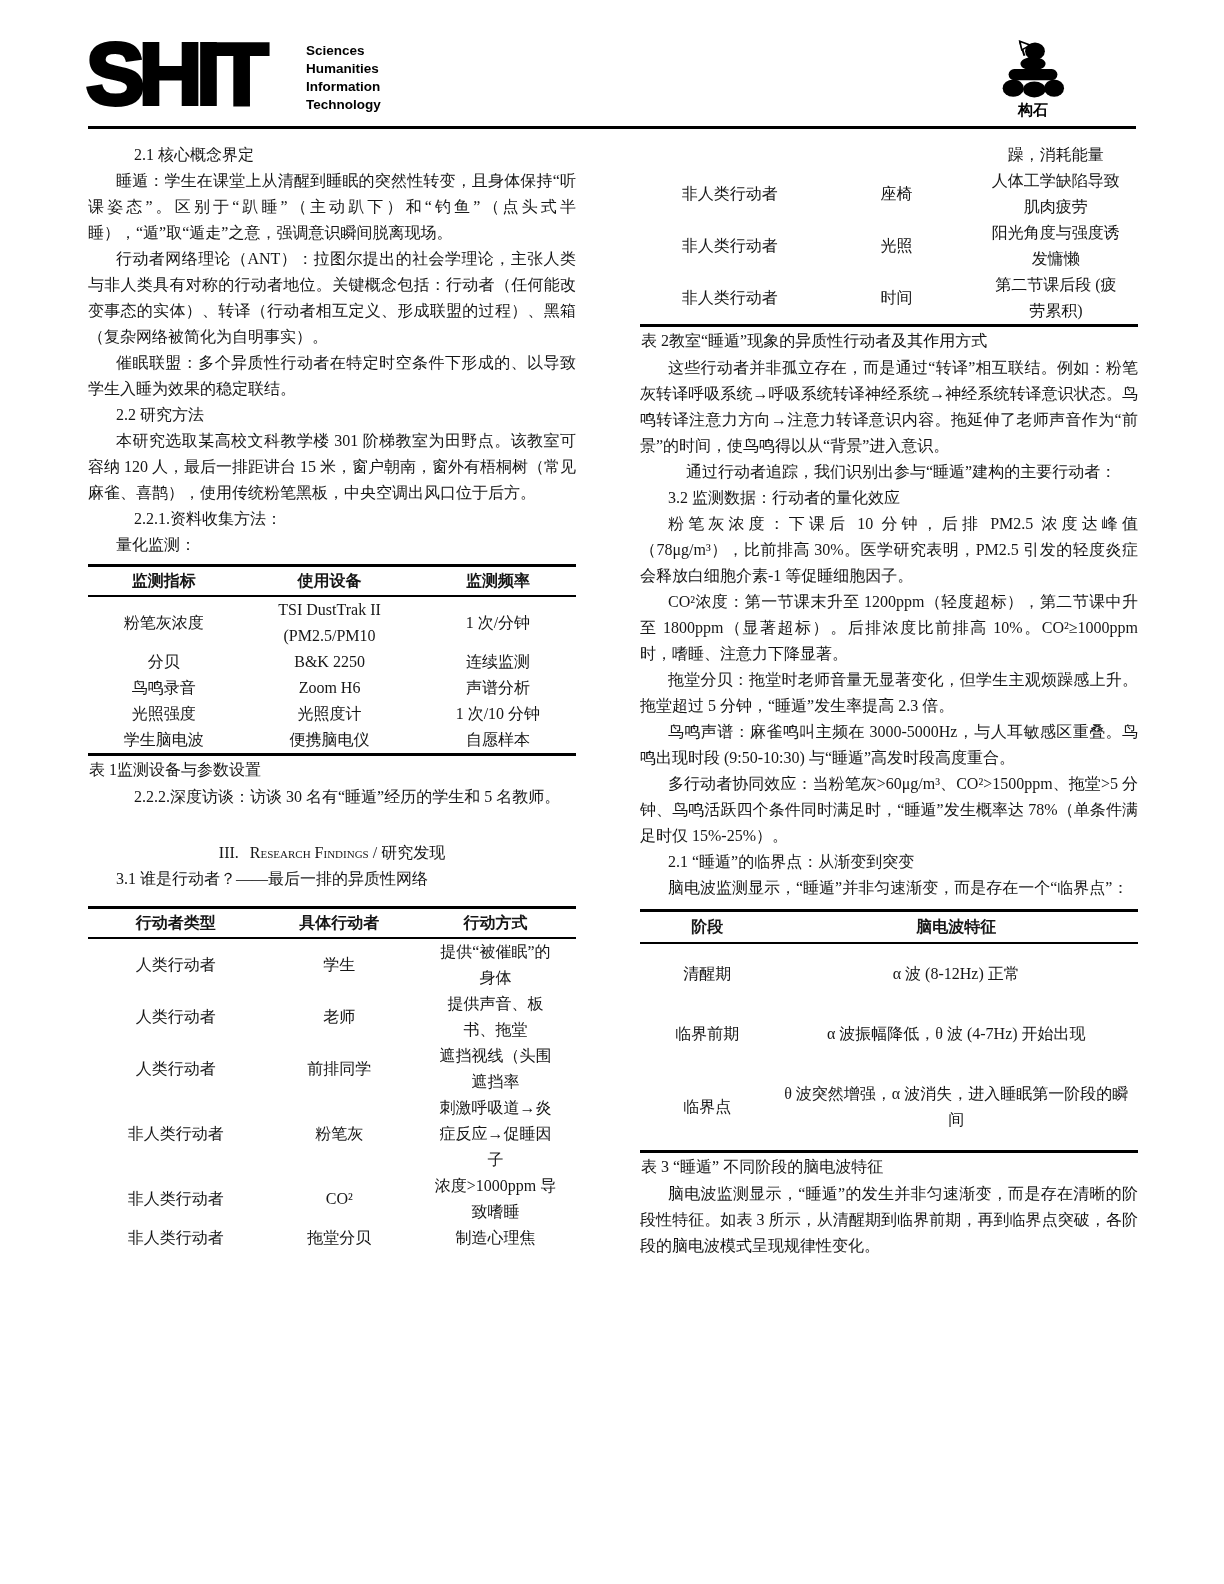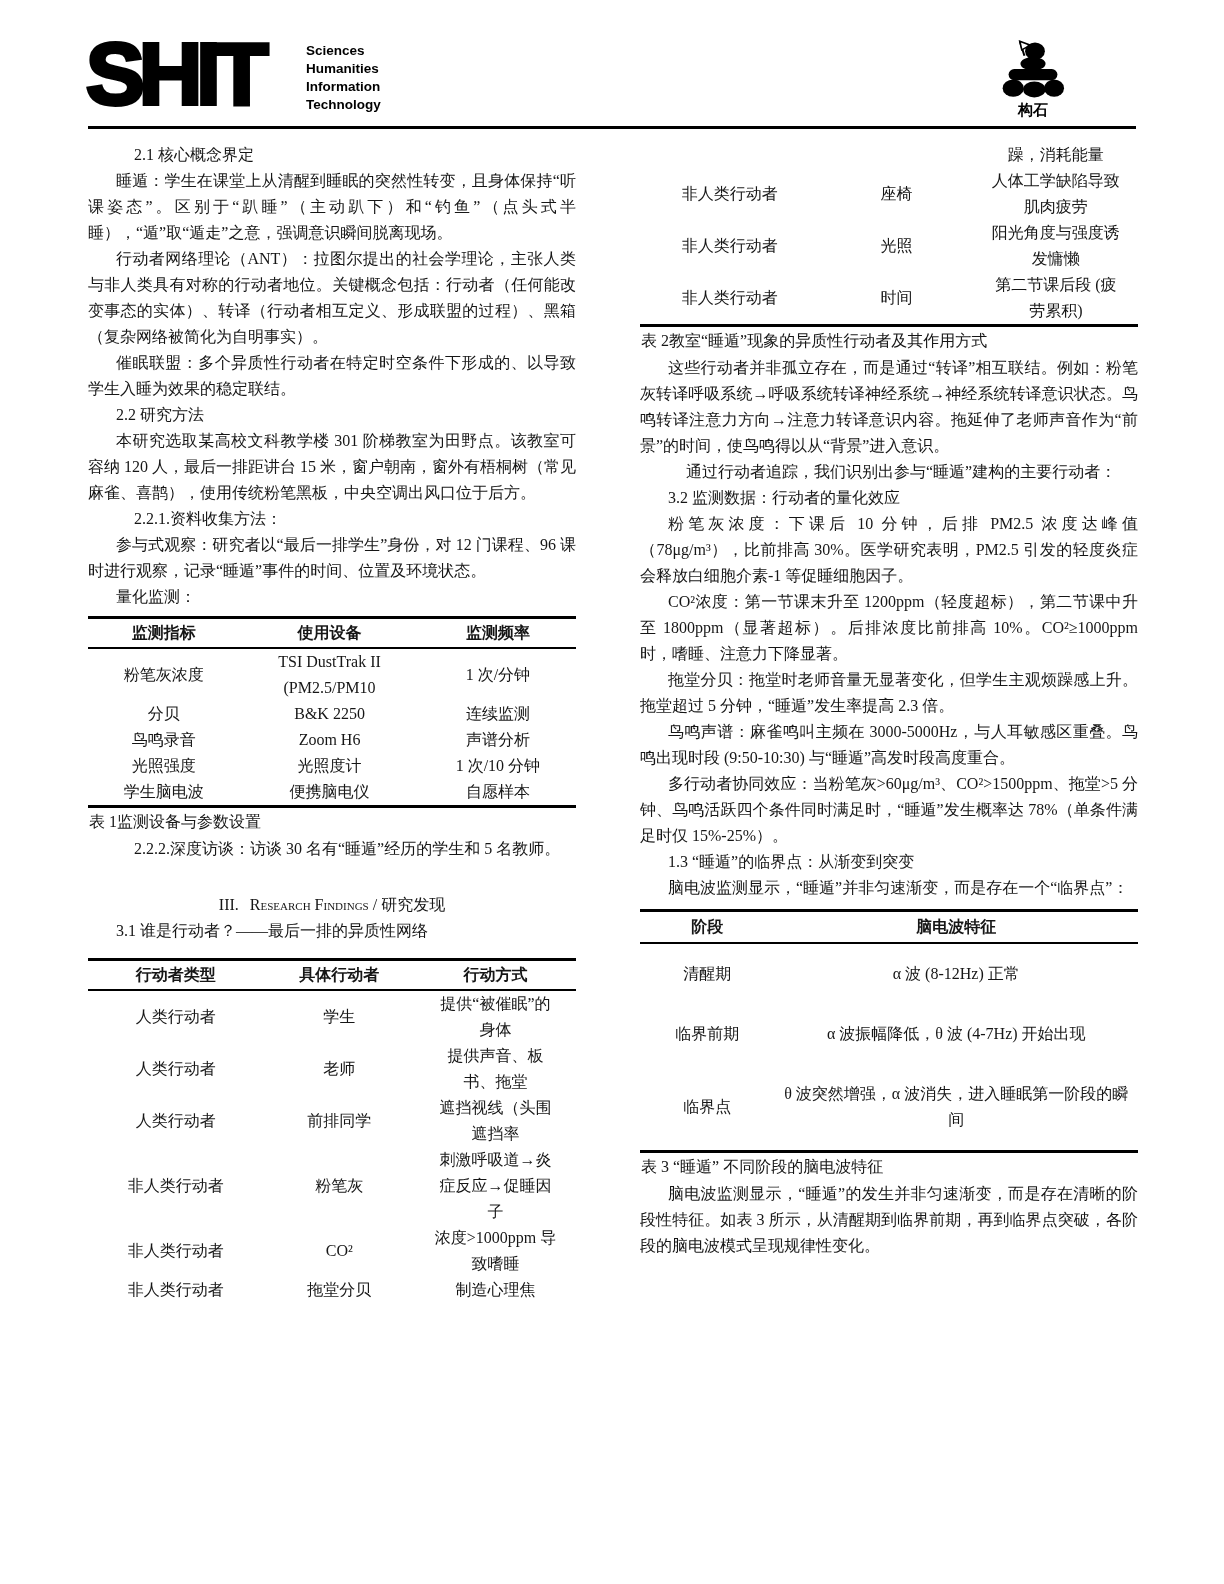--- a/index.html
+++ b/index.html
@@ -74,21 +74,20 @@
   <div class="head-rule"></div>
 
   <div class="col col-l">
     <p class="p ind2">2.1 核心概念界定</p>
     <p class="p">睡遁：学生在课堂上从清醒到睡眠的突然性转变，且身体保持“听课姿态”。区别于“趴睡”（主动趴下）和“钓鱼”（点头式半睡），“遁”取“遁走”之意，强调意识瞬间脱离现场。</p>
     <p class="p">行动者网络理论（ANT）：拉图尔提出的社会学理论，主张人类与非人类具有对称的行动者地位。关键概念包括：行动者（任何能改变事态的实体）、转译（行动者相互定义、形成联盟的过程）、黑箱（复杂网络被简化为自明事实）。</p>
     <p class="p">催眠联盟：多个异质性行动者在特定时空条件下形成的、以导致学生入睡为效果的稳定联结。</p>
     <p class="p">2.2 研究方法</p>
     <p class="p">本研究选取某高校文科教学楼 301 阶梯教室为田野点。该教室可容纳 120 人，最后一排距讲台 15 米，窗户朝南，窗外有梧桐树（常见麻雀、喜鹊），使用传统粉笔黑板，中央空调出风口位于后方。</p>
     <p class="p ind2">2.2.1.资料收集方法：</p>
-    <p class="p">参与式观察：研究者以“最后一排学生”身份，对 12 门课程、96 课时进行观察，记录“睡遁”事件的时间、位置及环境状态。</p>
     <p class="p">量化监测：</p>
 
     <table class="t1 rule-t rule-b">
       <colgroup>
           <col style="width:31%">
           <col style="width:37%">
           <col style="width:32%">
         </colgroup>
       <thead>
         <tr>
@@ -232,21 +231,21 @@
     <p class="p caption">表 2教室“睡遁”现象的异质性行动者及其作用方式</p>
 
     <p class="p">这些行动者并非孤立存在，而是通过“转译”相互联结。例如：粉笔灰转译呼吸系统→呼吸系统转译神经系统→神经系统转译意识状态。鸟鸣转译注意力方向→注意力转译意识内容。拖延伸了老师声音作为“前景”的时间，使鸟鸣得以从“背景”进入意识。</p>
     <p class="p ind2">通过行动者追踪，我们识别出参与“睡遁”建构的主要行动者：</p>
     <p class="p">3.2 监测数据：行动者的量化效应</p>
     <p class="p">粉笔灰浓度：下课后 10 分钟，后排 PM2.5 浓度达峰值（78μg/m³），比前排高 30%。医学研究表明，PM2.5 引发的轻度炎症会释放白细胞介素-1 等促睡细胞因子。</p>
     <p class="p">CO²浓度：第一节课末升至 1200ppm（轻度超标），第二节课中升至 1800ppm（显著超标）。后排浓度比前排高 10%。CO²≥1000ppm 时，嗜睡、注意力下降显著。</p>
     <p class="p">拖堂分贝：拖堂时老师音量无显著变化，但学生主观烦躁感上升。拖堂超过 5 分钟，“睡遁”发生率提高 2.3 倍。</p>
     <p class="p">鸟鸣声谱：麻雀鸣叫主频在 3000-5000Hz，与人耳敏感区重叠。鸟鸣出现时段 (9:50-10:30) 与“睡遁”高发时段高度重合。</p>
     <p class="p">多行动者协同效应：当粉笔灰&gt;60μg/m³、CO²&gt;1500ppm、拖堂&gt;5 分钟、鸟鸣活跃四个条件同时满足时，“睡遁”发生概率达 78%（单条件满足时仅 15%-25%）。</p>
-    <p class="p">1.3 “睡遁”的临界点：从渐变到突变</p>
+    <p class="p">2.1 “睡遁”的临界点：从渐变到突变</p>
     <p class="p">脑电波监测显示，“睡遁”并非匀速渐变，而是存在一个“临界点”：</p>
 
     <table class="t3 rule-t rule-b">
       <colgroup>
           <col style="width:27%">
           <col style="width:73%">
         </colgroup>
       <thead>
         <tr>
           <th>阶段</th>

